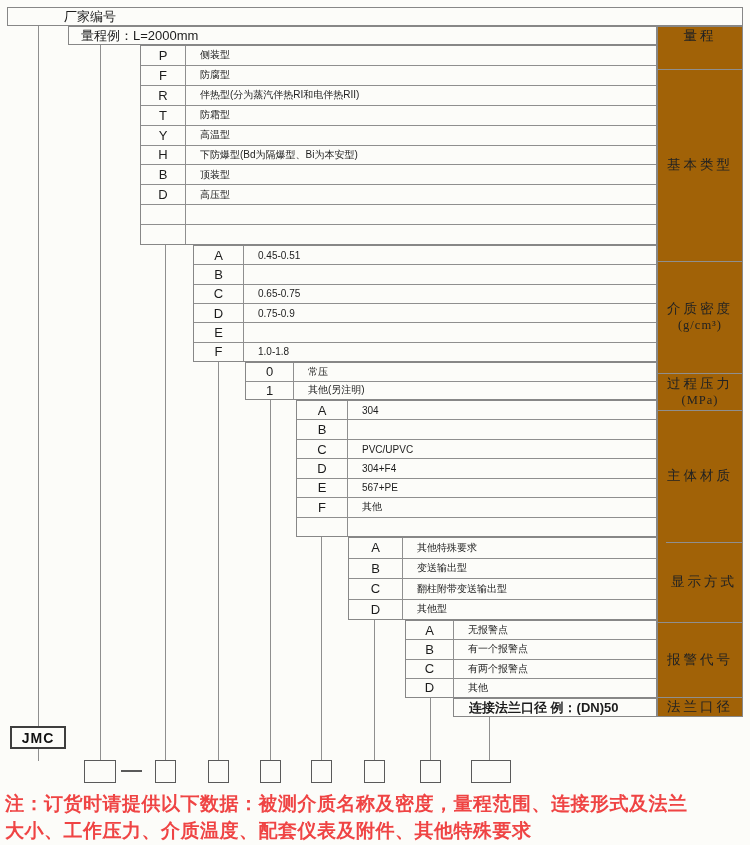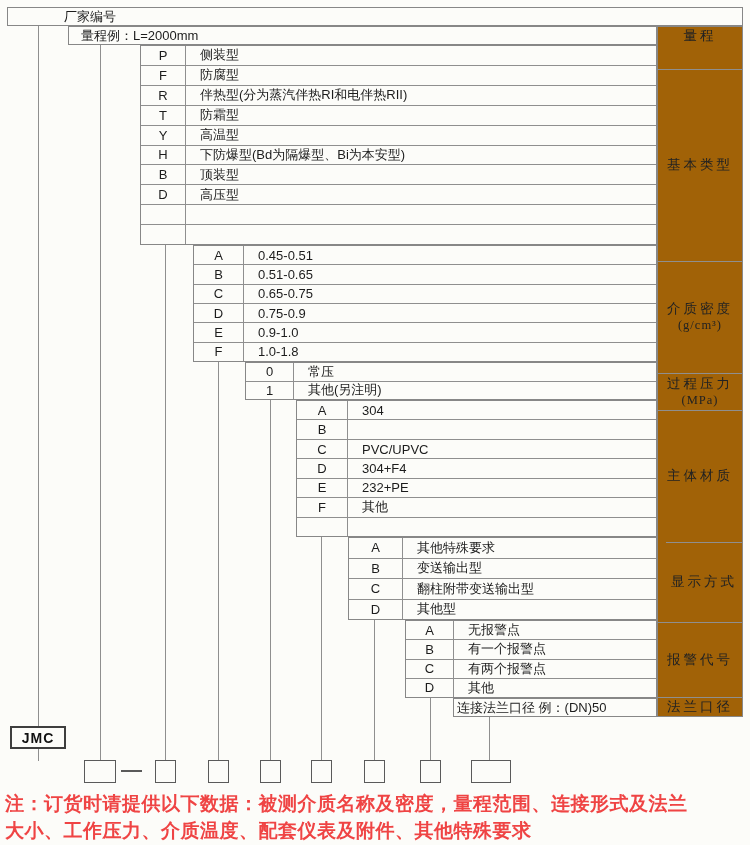--- a/index.html
+++ b/index.html
@@ -14,21 +14,21 @@
   .spec-table{
     position:absolute;box-sizing:border-box;border:1px solid #878787;
     display:flex;flex-direction:column;background:#fcfcf9;
   }
   .spec-row{display:flex;border-top:1px solid #8f8f8f;min-height:0;}
   .spec-row:first-child{border-top:none;}
   .spec-code{
     box-sizing:border-box;border-right:1px solid #8f8f8f;
     display:flex;align-items:center;justify-content:center;font-size:13px;
   }
-  .spec-desc{flex:1;display:flex;align-items:center;padding-left:14px;font-size:13px;white-space:nowrap;overflow:hidden;}
+  .spec-desc{flex:1;display:flex;align-items:center;padding-left:14px;font-size:10px;white-space:nowrap;overflow:hidden;}
   .label-col{
     position:absolute;box-sizing:border-box;border:1px solid #878787;
     display:flex;flex-direction:column;background:#a16207;
     font-family:"Liberation Serif","DejaVu Serif",serif;
   }
   .label-cell{
     display:flex;flex-direction:column;align-items:center;justify-content:center;
     border-top:1px solid #8f8f8f;min-height:0;
   }
   .label-cell:first-child{border-top:none;}
@@ -40,21 +40,21 @@
   }
   .prefix-box{
     border:2px solid #3e3e3e;display:flex;align-items:center;justify-content:center;
     font-weight:bold;font-size:14px;letter-spacing:1px;color:#111;
   }
   .model-dash{position:absolute;height:2px;background:#5a5a5a;}
   .order-note{
     position:absolute;left:5px;top:790px;width:742px;
     font-weight:bold;font-size:19px;line-height:27px;letter-spacing:0.5px;
   }
-  .flange-row{padding-left:3px;white-space:nowrap;}
+  .flange-row{padding-left:15px;white-space:nowrap;font-weight:bold;}
   .mfr-row{padding-left:56px;}
   .range-row{padding-left:12px;}
 </style>
 </head>
 <body>
 
 <div class="canvas">
 
   <div class="box-row mfr-row" style="left:7px;top:7px;width:736px;height:19px;">
     <span>厂家编号</span>
@@ -107,33 +107,31 @@
           <div class="spec-desc"></div>
         </div>
       </div>
       <div class="spec-table" style="left: 193px; top: 245px; width: 464px; height: 117px;">
         <div class="spec-row" style="flex: 1 1 0px;">
           <div class="spec-code" style="width: 50px;">A</div>
           <div class="spec-desc">0.45-0.51</div>
         </div>
         <div class="spec-row" style="flex: 1 1 0px;">
           <div class="spec-code" style="width: 50px;">B</div>
-          <div class="spec-desc">0.51-0.65</div>
         </div>
         <div class="spec-row" style="flex: 1 1 0px;">
           <div class="spec-code" style="width: 50px;">C</div>
           <div class="spec-desc">0.65-0.75</div>
         </div>
         <div class="spec-row" style="flex: 1 1 0px;">
           <div class="spec-code" style="width: 50px;">D</div>
           <div class="spec-desc">0.75-0.9</div>
         </div>
         <div class="spec-row" style="flex: 1 1 0px;">
           <div class="spec-code" style="width: 50px;">E</div>
-          <div class="spec-desc">0.9-1.0</div>
         </div>
         <div class="spec-row" style="flex: 1 1 0px;">
           <div class="spec-code" style="width: 50px;">F</div>
           <div class="spec-desc">1.0-1.8</div>
         </div>
       </div>
       <div class="spec-table" style="left: 245px; top: 362px; width: 412px; height: 38px;">
         <div class="spec-row" style="flex: 1 1 0px;">
           <div class="spec-code" style="width: 48px;">0</div>
           <div class="spec-desc">常压</div>
@@ -154,21 +152,21 @@
         <div class="spec-row" style="flex: 1 1 0px;">
           <div class="spec-code" style="width: 51px;">C</div>
           <div class="spec-desc">PVC/UPVC</div>
         </div>
         <div class="spec-row" style="flex: 1 1 0px;">
           <div class="spec-code" style="width: 51px;">D</div>
           <div class="spec-desc">304+F4</div>
         </div>
         <div class="spec-row" style="flex: 1 1 0px;">
           <div class="spec-code" style="width: 51px;">E</div>
-          <div class="spec-desc">232+PE</div>
+          <div class="spec-desc">567+PE</div>
         </div>
         <div class="spec-row" style="flex: 1 1 0px;">
           <div class="spec-code" style="width: 51px;">F</div>
           <div class="spec-desc">其他</div>
         </div>
         <div class="spec-row" style="flex: 1 1 0px;">
           <div class="spec-code" style="width: 51px;"></div>
           <div class="spec-desc"></div>
         </div>
       </div>

